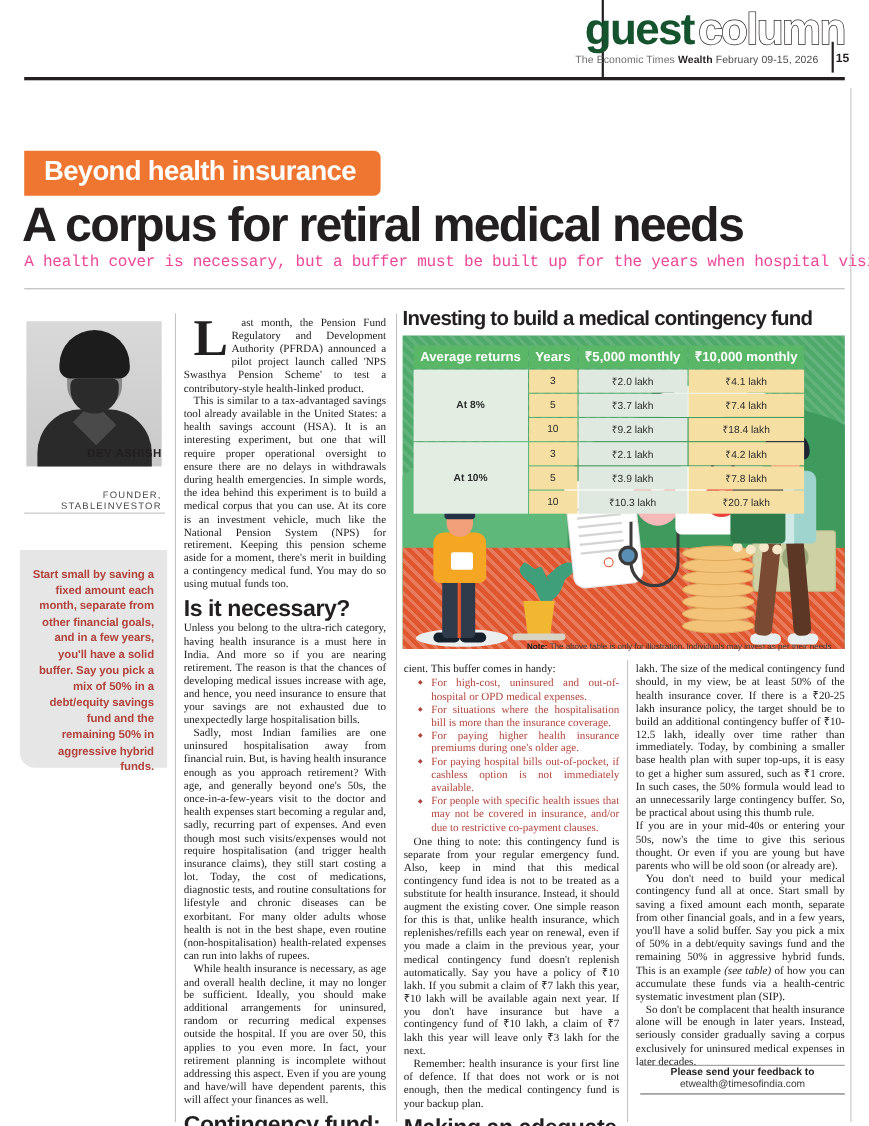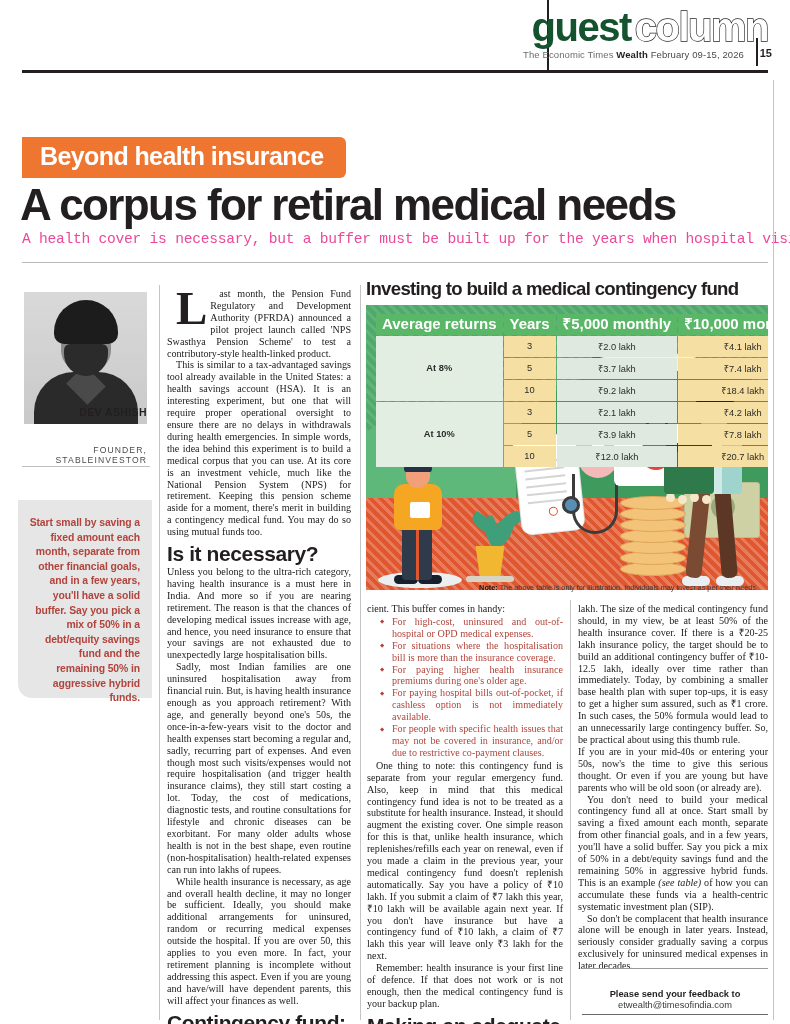--- a/index.html
+++ b/index.html
@@ -219,21 +219,21 @@
 
   
   .itable {
     position:absolute; left:9px; top:8px;
     border-collapse:separate; border-spacing:1.5px;
     font-family:"Liberation Sans", sans-serif;
     z-index:6;
   }
   .itable th {
     background:#5bb768; color:#ffffff;
-    font-size:15px; font-weight:bold; line-height:10.5px;
+    font-size:12px; font-weight:bold; line-height:10.5px;
     padding:5px 6px; text-align:center; white-space:nowrap;
   }
   .itable td {
     font-size:9.3px; padding:4px 6px; text-align:center; color:#2c2c2c;
     white-space:nowrap;
   }
   .c-label { background:#e3eee3; font-weight:bold; color:#1f1f1f; font-size:9.2px; }
   .c-year  { background:#f6dfa2; }
   .c-v1    { background:#dfe9df; }
   .c-v2    { background:#f6dfa2; }
@@ -308,21 +308,21 @@
     font-size:7.3px; color:#3a3a3a;
   }
   .info-note b { color:#1a1a1a; }
 
   
   .feedback {
     position:absolute; left:582px; top:968px; width:186px;
     text-align:center;
     font-family:"Liberation Sans", sans-serif;
     border-top:1px solid #9a9a9a; border-bottom:1.8px solid #6a6a6a;
-    padding:20px 0 4px 0;
+    padding:0 0 4px 0;
   }
   .fb-title { font-weight:bold; font-size:9.3px; color:#231f20; }
   .fb-mail { font-size:9.3px; color:#3a3a3a; margin-top:1px; }
 </style>
 </head>
 <body>
 
 <div class="page">
 
   <div class="masthead">
@@ -513,21 +513,21 @@
             <td class="c-v1">₹2.1 lakh</td>
             <td class="c-v2">₹4.2 lakh</td>
           </tr>
           <tr>
             <td class="c-year">5</td>
             <td class="c-v1">₹3.9 lakh</td>
             <td class="c-v2">₹7.8 lakh</td>
           </tr>
           <tr>
             <td class="c-year">10</td>
-            <td class="c-v1">₹12.0 lakh</td>
+            <td class="c-v1">₹10.3 lakh</td>
             <td class="c-v2">₹20.7 lakh</td>
           </tr>
         </tbody>
       </table>
     </div>
   </div>
 
   <div class="info-note">
     <b>Note:</b><span> The above table is only for illustration. Individuals may invest as per their needs</span>
   </div>

